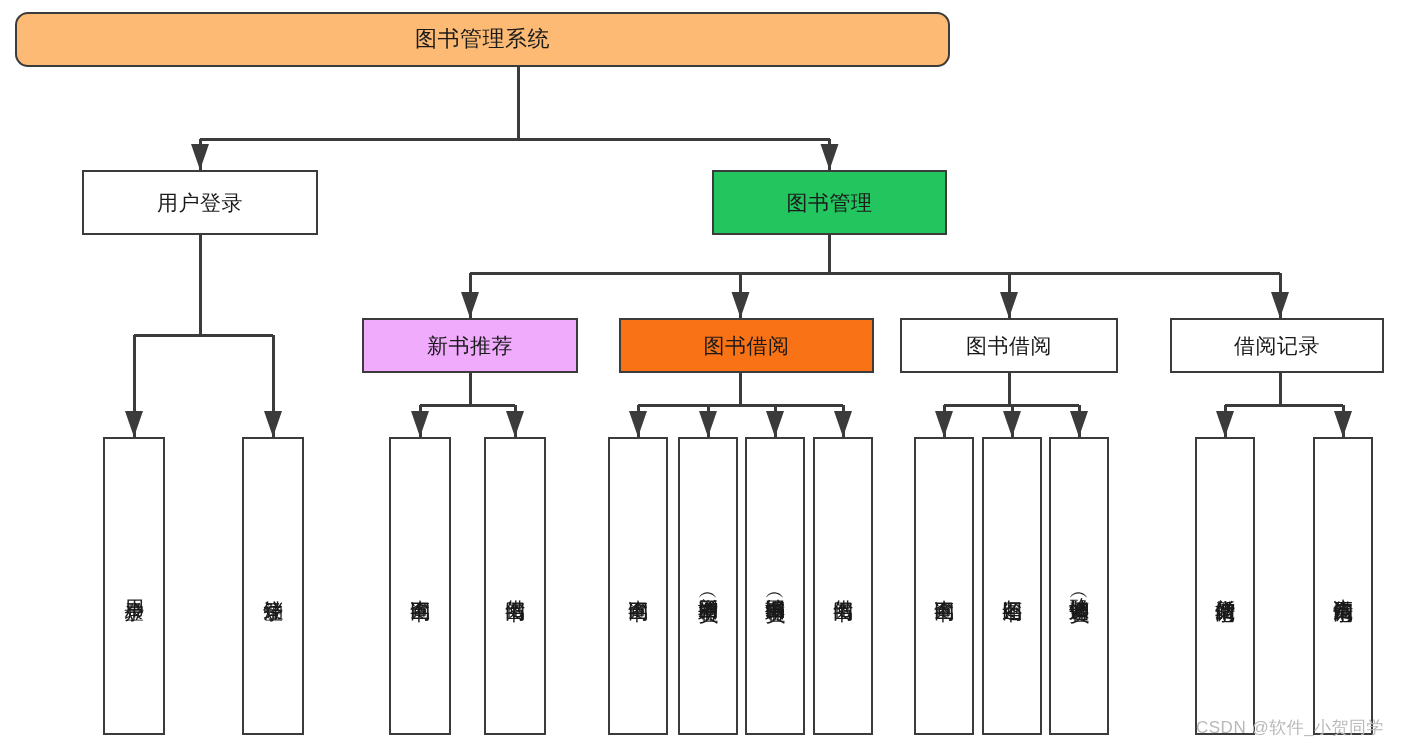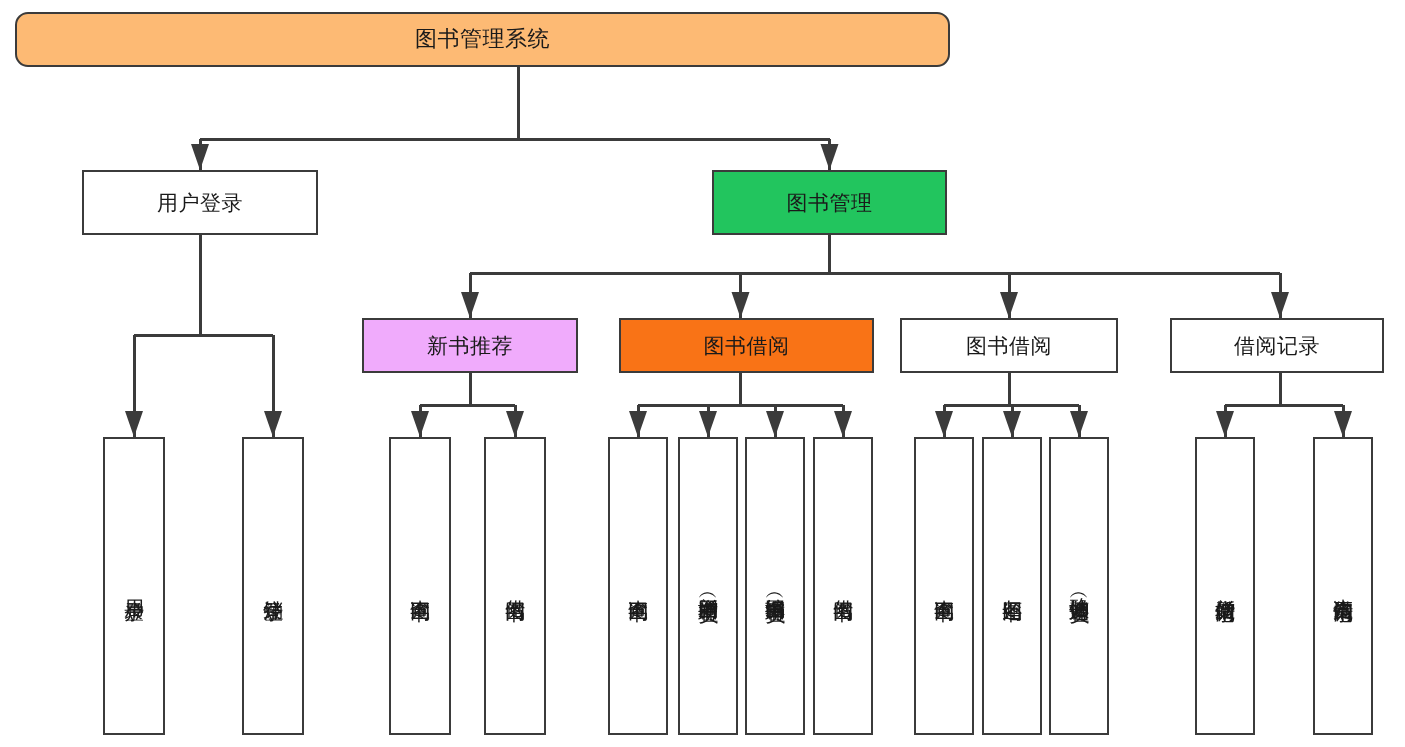--- a/index.html
+++ b/index.html
@@ -181,14 +181,15 @@
         <div class="node-label-v" style="color: rgb(26, 26, 26);">确认归还（管理员）</div>
       </div>
       <div class="node-box" style="left: 1195px; top: 437px; width: 60px; height: 298px; border-color: rgb(59, 59, 59); background: rgb(255, 255, 255);">
         <div class="node-label-v" style="color: rgb(26, 26, 26);">新增借阅记录</div>
       </div>
       <div class="node-box" style="left: 1313px; top: 437px; width: 60px; height: 298px; border-color: rgb(59, 59, 59); background: rgb(255, 255, 255);">
         <div class="node-label-v" style="color: rgb(26, 26, 26);">查询借阅记录</div>
       </div>
     </div>
 
+  <div class="watermark" style="left:1196px; top:716px;">CSDN @软件_小贺同学</div>
 
 </div>
 
 </body></html>

